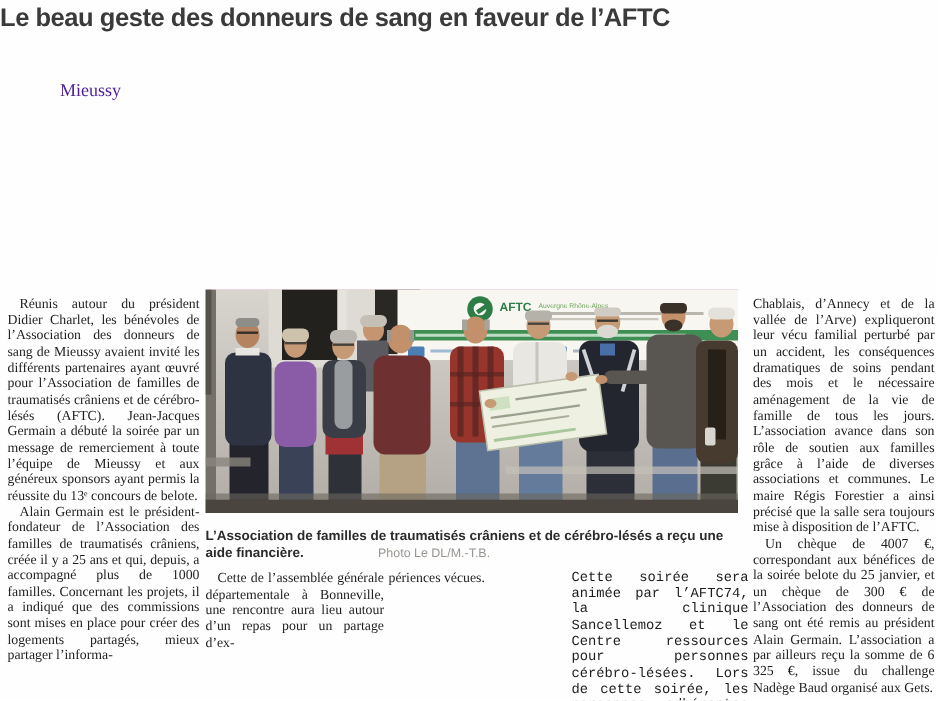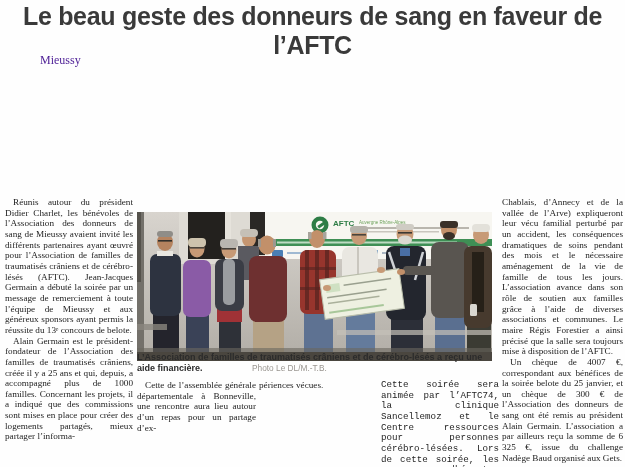--- a/index.html
+++ b/index.html
@@ -1,31 +1,31 @@
 <!DOCTYPE html>
 <html><head>
 <meta charset="utf-8">
 <style>
   html,body{margin:0;padding:0;background:#ffffff;}
   .page{position:relative;width:625px;height:467px;background:#fefefe;overflow:hidden;
         font-family:"Liberation Serif", serif;}
-  .headline{position:absolute;top:2px;left:0;right:0;margin:0;text-align:center;
-        font-family:"Liberation Sans", sans-serif;font-weight:bold;font-size:25px;
+  .headline{position:absolute;top:2px;left:0;right:0;margin:0;
+        font-family:"Liberation Sans", sans-serif;font-weight:bold;font-size:17px;
         letter-spacing:-0.3px;color:#3a3a3a;}
   .location{position:absolute;left:40px;top:53px;font-size:12px;color:#4c1d95;}
   .col{position:absolute;font-size:9.2px;line-height:10.65px;text-align:justify;
         color:#1d1d1d;}
   .col p{margin:0;}
   .col p.indent{text-indent:8px;}
   .col1{left:5px;top:197px;width:128px;}
   .col2{left:137px;top:380px;width:119px;}
   .col3{left:259px;top:380px;width:119px;}
   .col4{left:381px;top:380px;width:118px;font-family:Liberation Mono, monospace;}
   .col5{left:502px;top:197px;width:121px;}
-  .photo{position:absolute;left:137px;top:212px;width:355px;height:149px;margin:0;
+  .photo{position:absolute;left:137px;top:193px;width:355px;height:149px;margin:0;
         background:#f9a8d4;}
   .photo svg{display:block;}
   .caption{position:absolute;left:137px;top:352px;width:355px;
         font-family:"Liberation Sans", sans-serif;font-size:9px;line-height:10.5px;
         font-weight:bold;color:#2b2b2b;}
   .cap-credit{font-weight:normal;color:#999590;font-size:8.3px;padding-left:47px;}
 </style>
 </head>
 <body>
 

